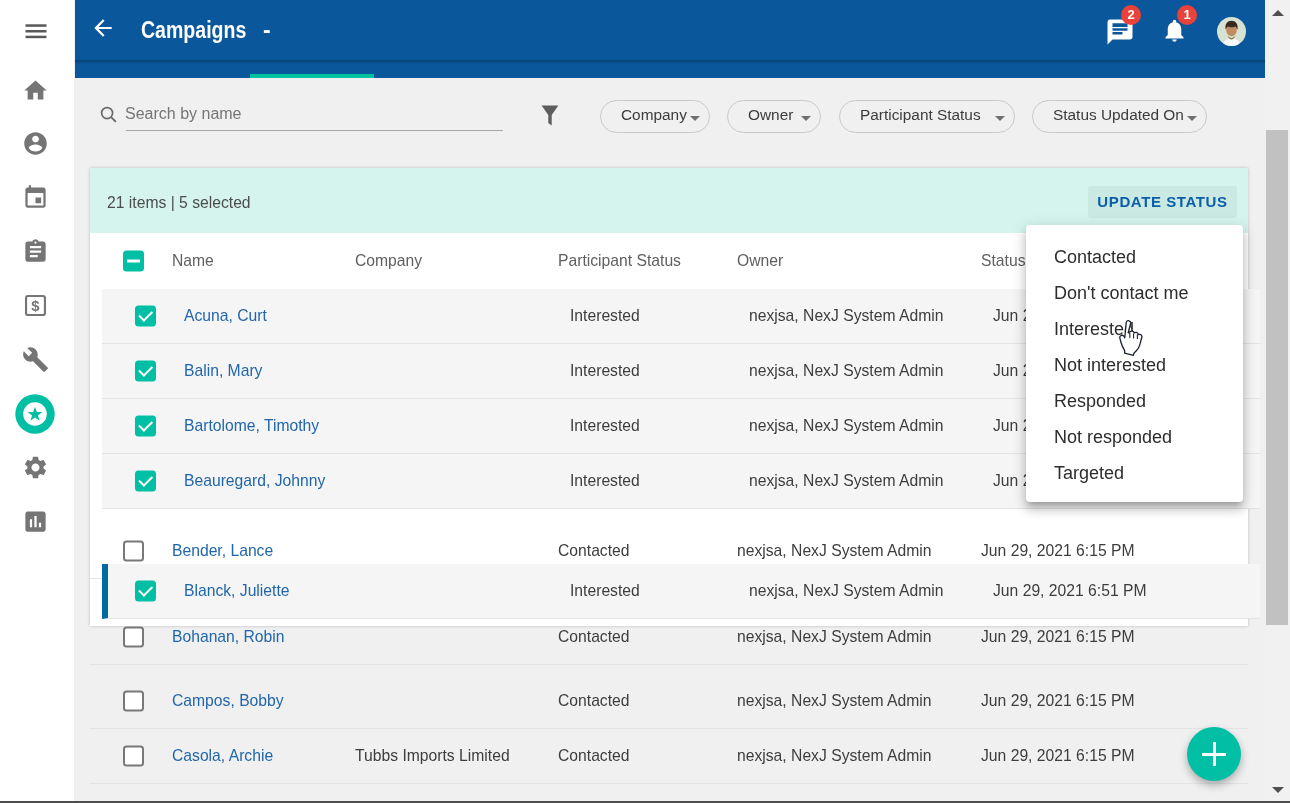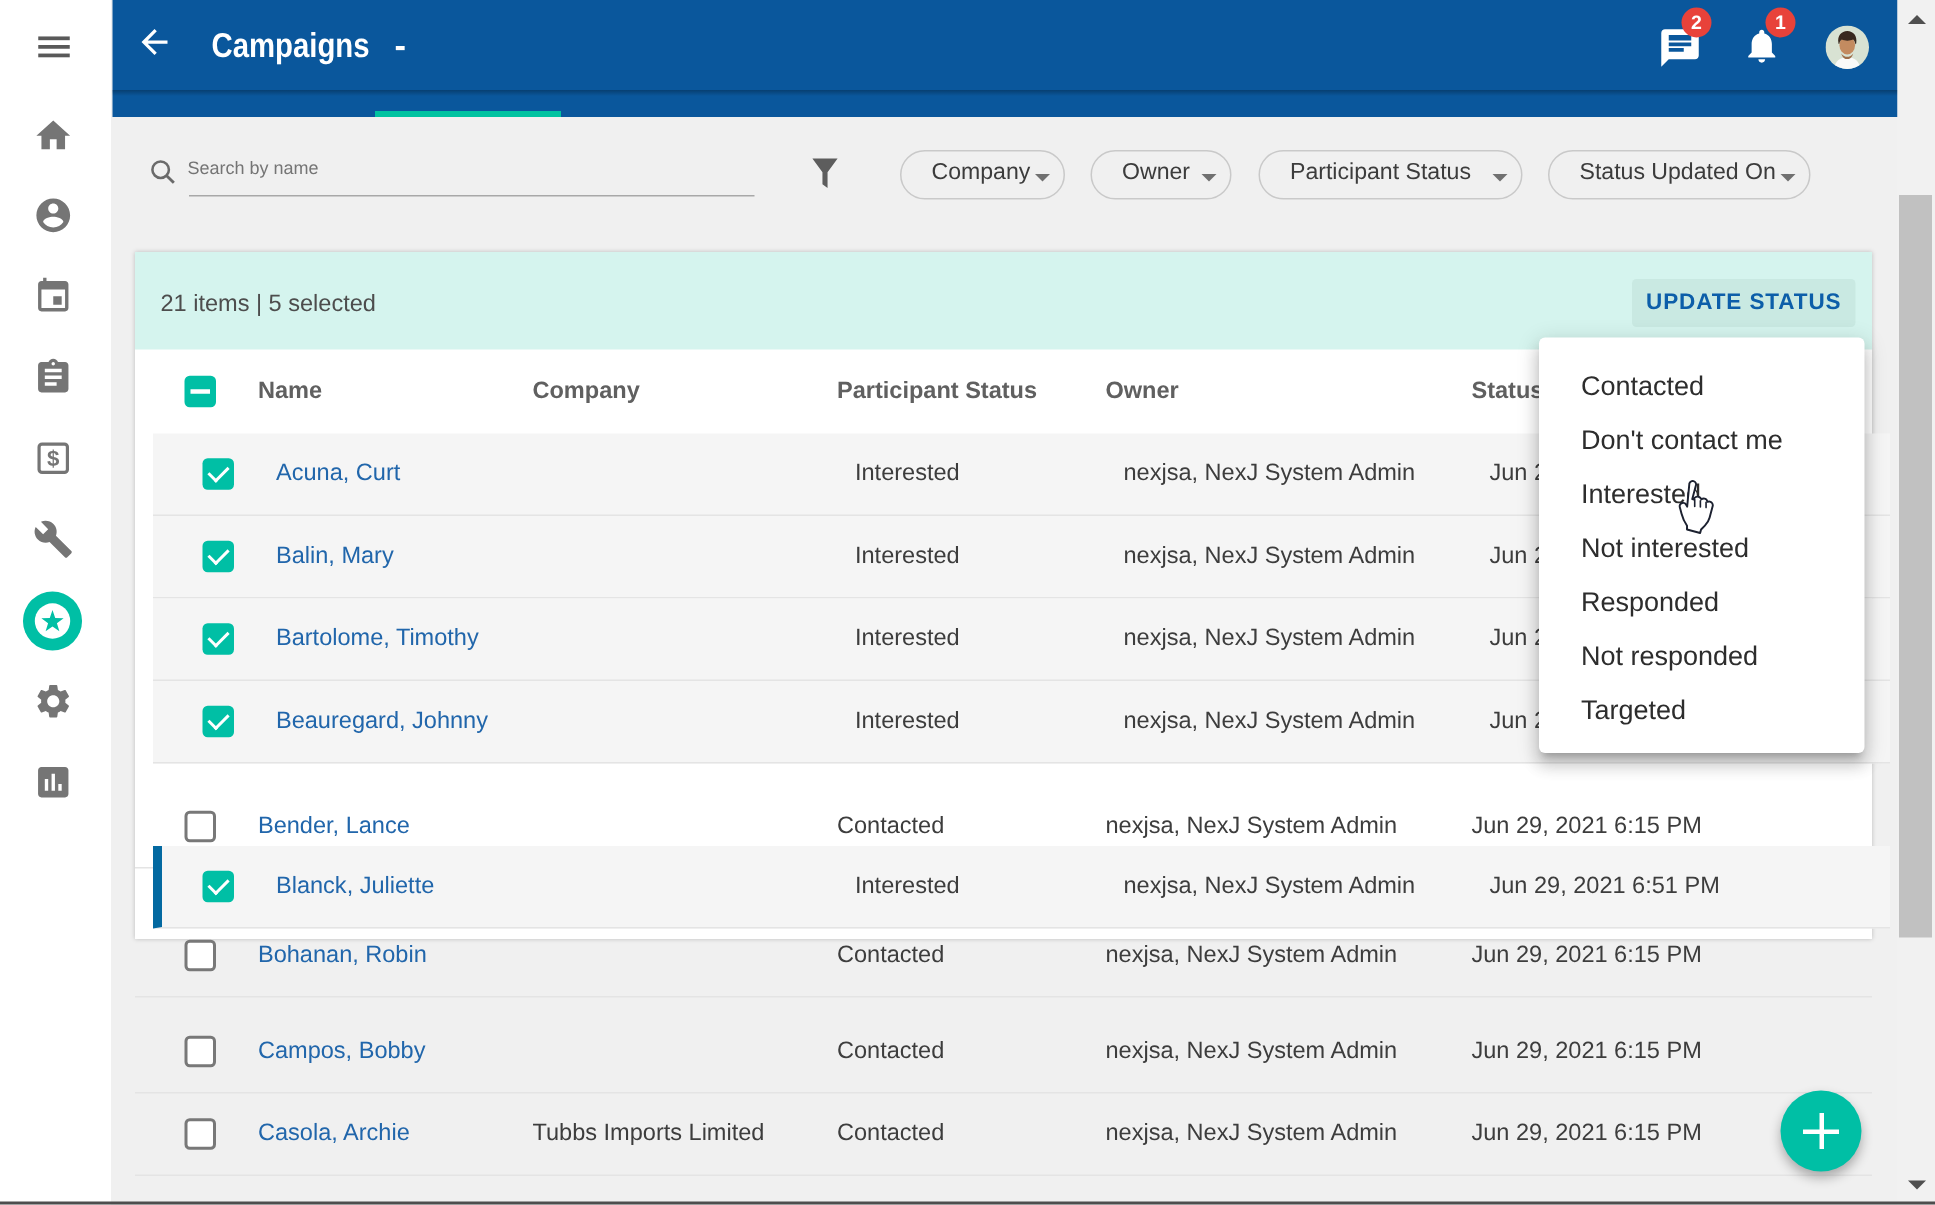--- a/index.html
+++ b/index.html
@@ -13,21 +13,21 @@
   #tabstrip { position:absolute; left:75px; top:60px; width:1190px; height:18px; background:#0a579c; z-index:6; }
   #tabstrip .shadow { position:absolute; left:0; top:0; width:100%; height:4px;
      background:linear-gradient(rgba(0,0,0,0.28), rgba(0,0,0,0)); }
   #tabind { position:absolute; left:175px; top:14px; width:124px; height:4px; background:#00c3a0; }
   #title { position:absolute; left:66px; top:17px; color:#fff; font-size:23px; font-weight:bold; transform:scaleX(0.85); transform-origin:0 0; }
   #titledash { position:absolute; left:188px; top:16.5px; color:#fff; font-size:23px; font-weight:bold; }
   
   #content { position:absolute; left:73px; top:78px; width:1192px; height:725px; background:#f0f0f0; }
   
   #searchline { position:absolute; left:53px; top:52px; width:377px; height:1px; background:#a8a8a8; }
-  #searchtext { position:absolute; left:52px; top:27px; font-size:12px; color:#757575; }
+  #searchtext { position:absolute; left:52px; top:27px; font-size:16px; color:#757575; }
   .pill { position:absolute; top:22px; height:33px; border:1px solid #c9c9c9; border-radius:17px;
      color:#3c3c3c; font-size:15.4px; line-height:27.5px; padding-left:20px; }
   .pill .car { position:absolute; right:9.5px; top:15px; width:0; height:0; border-left:5px solid transparent;
      border-right:5px solid transparent; border-top:5px solid #707070; }
   
   #card { position:absolute; left:17px; top:90px; width:1158px; height:458px; background:#fff;
      box-shadow:0 0 3px rgba(0,0,0,0.22); }
   #selbar { position:absolute; left:0; top:0; width:1158px; height:65px; background:#d5f4ee; }
   #selbar .txt { position:absolute; left:17px; top:26px; font-size:15.7px; color:#4d4d4d; }
   #updbtn { position:absolute; right:11px; top:18px; width:149px; height:32px; background:#c9e9e2;
@@ -149,21 +149,21 @@
   </svg>
   <div class="pill" style="left:527px; width:110px;">Company<span class="car"></span></div>
   <div class="pill" style="left:654px; width:94px;">Owner<span class="car"></span></div>
   <div class="pill" style="left:766px; width:176px;">Participant Status<span class="car"></span></div>
   <div class="pill" style="left:959px; width:175px;">Status Updated On<span class="car"></span></div>
   <div id="card">
     <div id="selbar">
         <span class="txt">21 items | 5 selected</span>
         <div id="updbtn">UPDATE STATUS</div>
       </div>
-    <div class="hrow" style="top:65px;font-weight:bold;">
+    <div class="hrow" style="top:65px;">
       <div class="cb ind"></div>
       <span class="cell" style="left:82px;">Name</span>
       <span class="cell" style="left:265px;">Company</span>
       <span class="cell" style="left:468px;">Participant Status</span>
       <span class="cell" style="left:647px;">Owner</span>
       <span class="cell" style="left:891px;">Status Updated On</span>
     </div>
     <div class="row sel" style="top:121px;">
       <div class="cb on"></div>
       <span class="cell name" style="left:82px;">Acuna, Curt</span>

